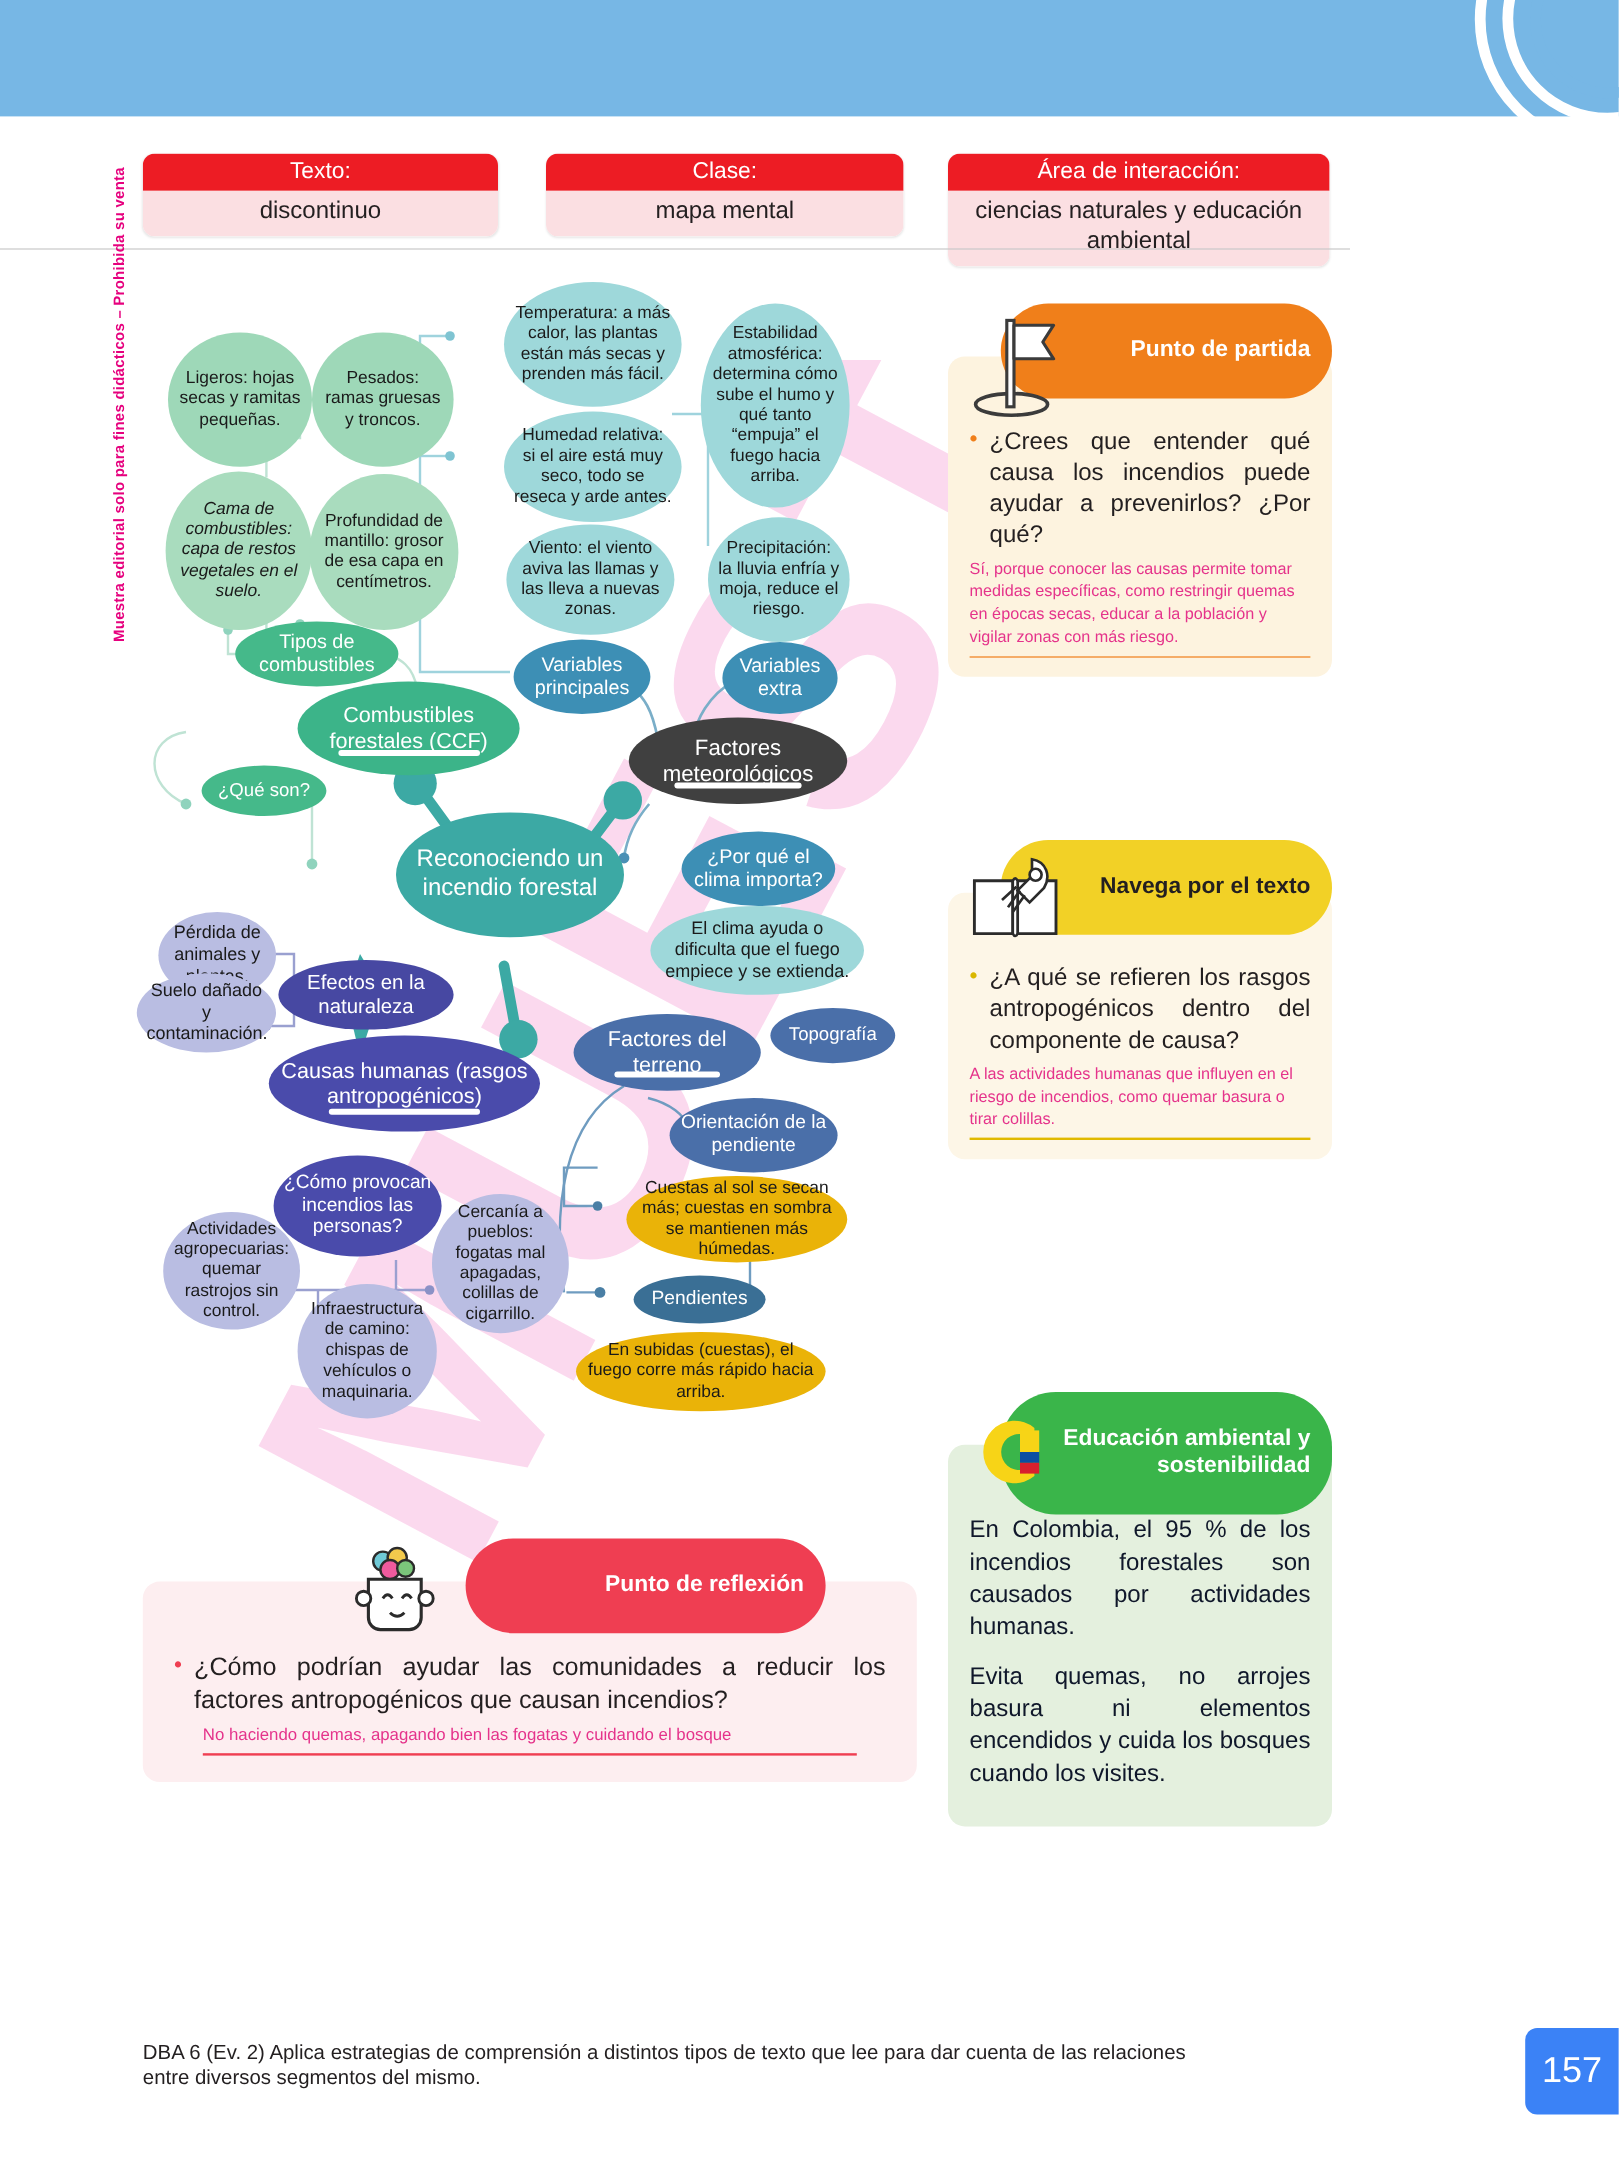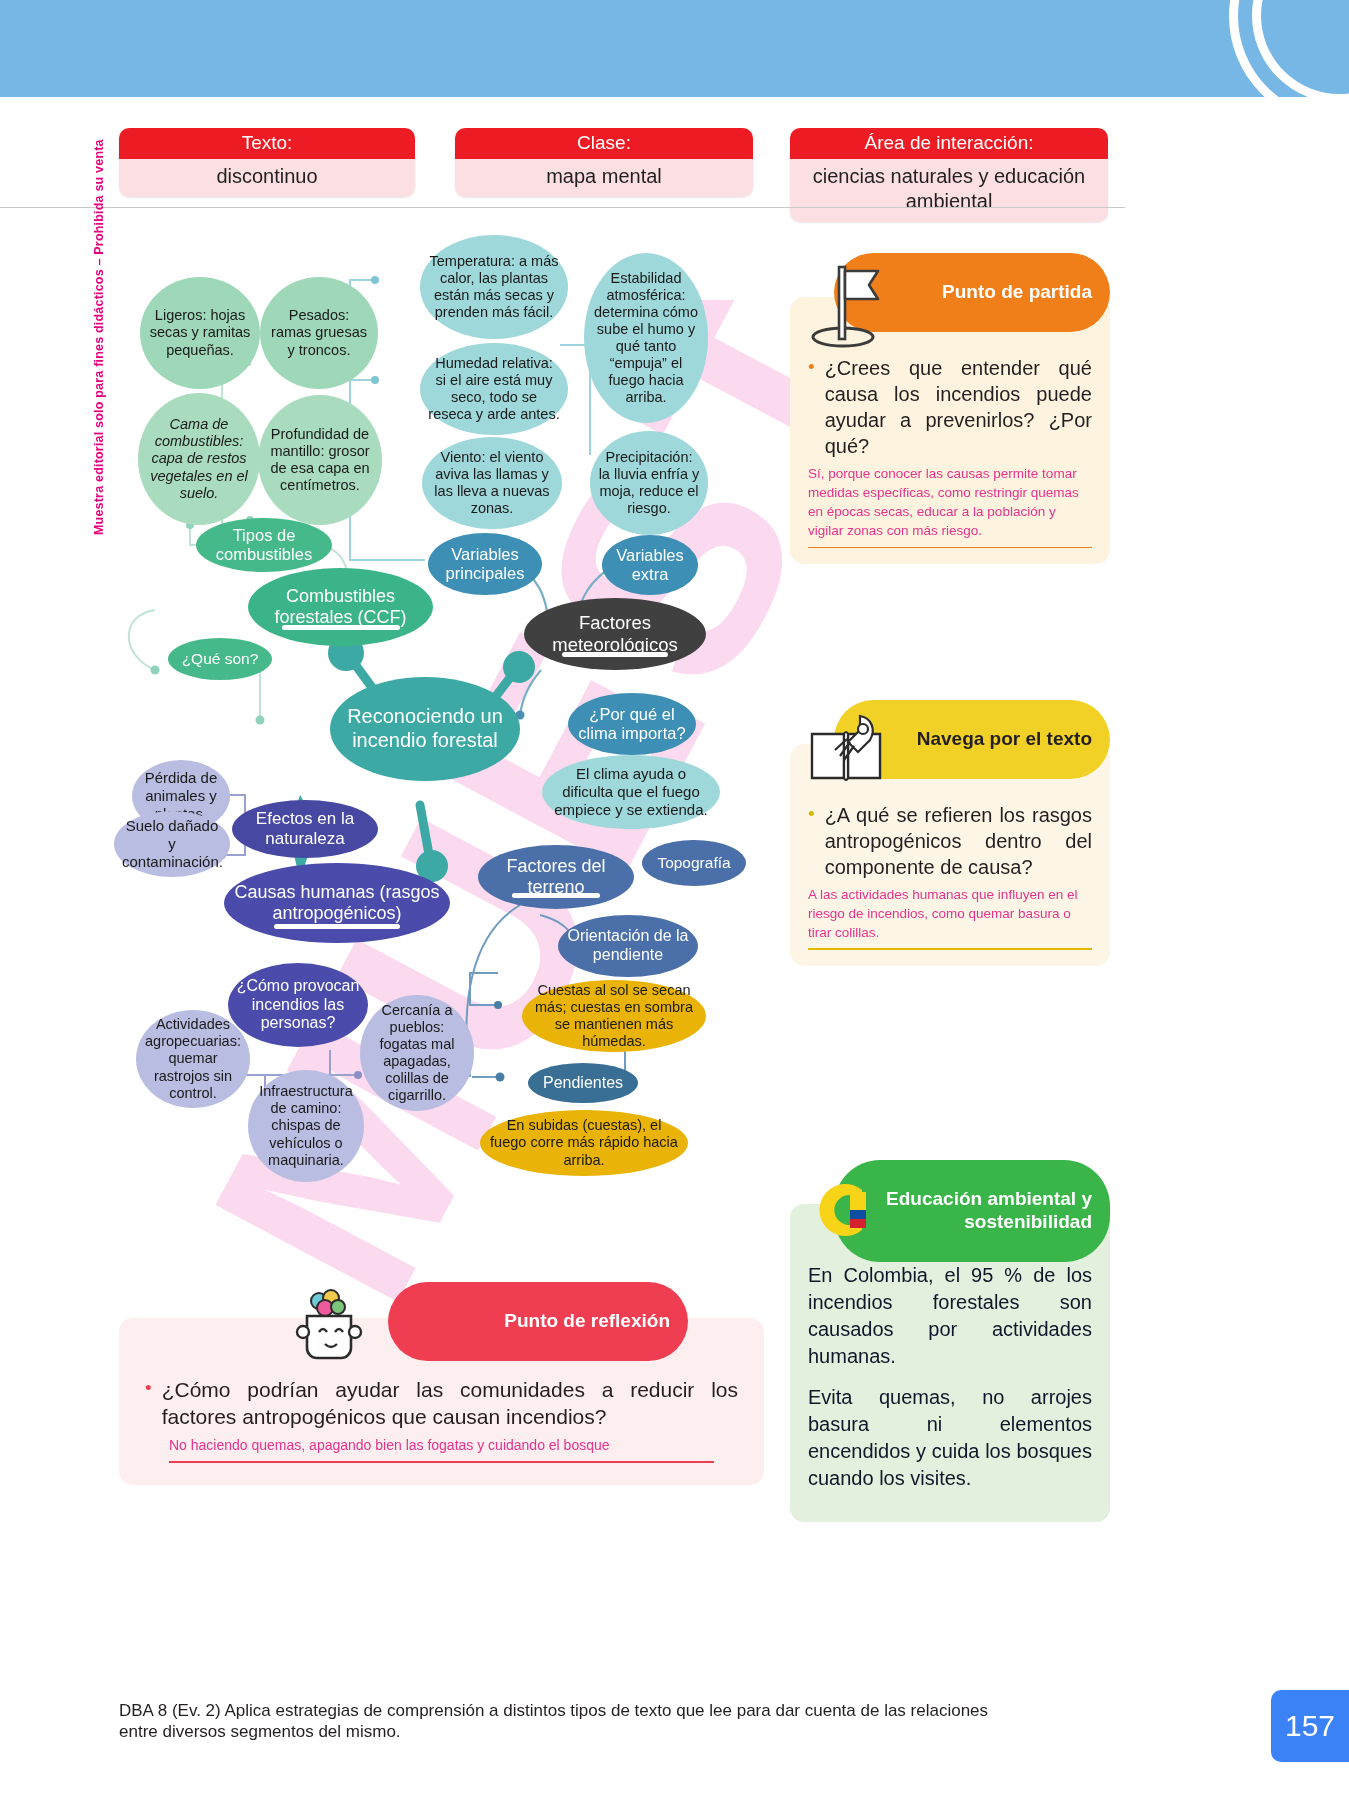--- a/index.html
+++ b/index.html
@@ -470,14 +470,14 @@
       <path d="M12 30 L56 30 L56 62 a10 10 0 0 1 -10 10 L22 72 a10 10 0 0 1 -10 -10 Z" fill="#fff" stroke="#2b2b2b" stroke-width="2.6"></path>
       <circle cx="8" cy="46" r="6" fill="#fff" stroke="#2b2b2b" stroke-width="2.4"></circle>
       <circle cx="60" cy="46" r="6" fill="#fff" stroke="#2b2b2b" stroke-width="2.4"></circle>
       <path d="M24 46 q4 -6 8 0" fill="none" stroke="#2b2b2b" stroke-width="2.4"></path>
       <path d="M40 46 q4 -6 8 0" fill="none" stroke="#2b2b2b" stroke-width="2.4"></path>
       <path d="M30 58 q6 6 12 0" fill="none" stroke="#2b2b2b" stroke-width="2.4"></path>
     </svg>
   </div>
 </div>
 
-<div class="footer">DBA 8 (Ev. 2) Aplica estrategias de comprensión a distintos tipos de texto que lee para dar cuenta de las relaciones entre diversos segmentos del mismo.</div>
+<div class="footer">DBA 6 (Ev. 2) Aplica estrategias de comprensión a distintos tipos de texto que lee para dar cuenta de las relaciones entre diversos segmentos del mismo.</div>
 <div class="pagenum">157</div>
 
 </body></html>

